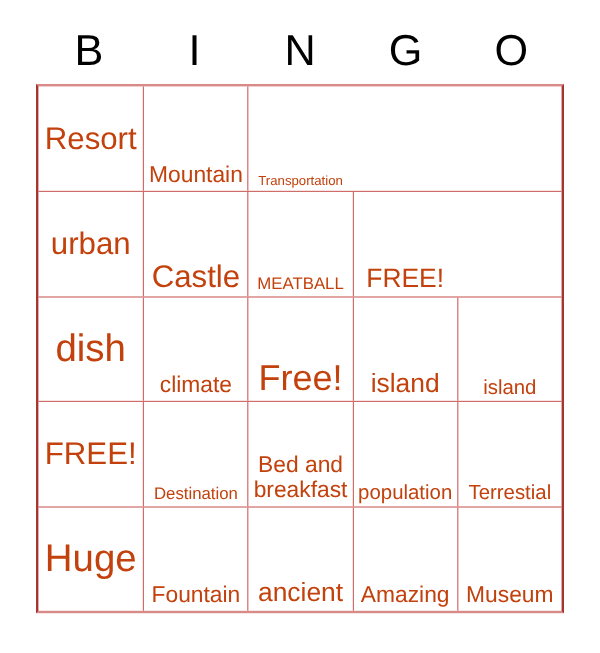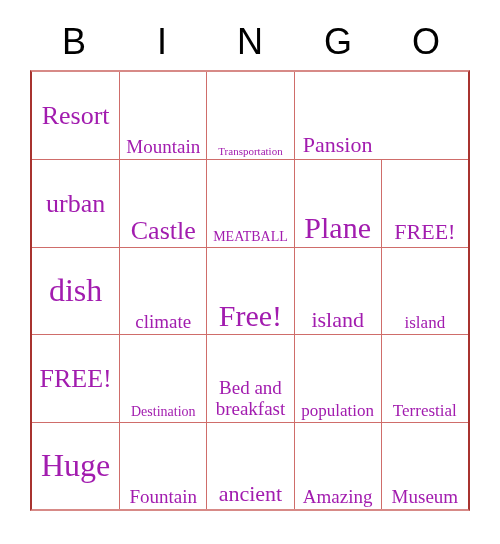--- a/index.html
+++ b/index.html
@@ -79,23 +79,22 @@
     overflow: hidden;
   }
   .cell + .cell {
     border-left: 1px solid #cf6d6a;
     align-items: flex-end;
   }
   .cell-text {
     display: block;
     width: 100%;
     line-height: 1.12;
-    color: #a21caf;
+    color: #c2410c;
     white-space: pre-line;
-    font-family: Liberation Serif, serif;
   }
 
   
   .fs-xxl .cell-text { font-size: 32px; }
   .fs-xl  .cell-text { font-size: 30px; }
   .fs-lg  .cell-text { font-size: 26px; }
   .fs-md  .cell-text { font-size: 22px; }
   .fs-sm  .cell-text { font-size: 19px; }
   .fs-xs  .cell-text { font-size: 17px; }
   .fs-xxs .cell-text { font-size: 14px; }
@@ -119,38 +118,32 @@
     <div class="grid-row">
       <div class="cell fs-lg">
           <span class="cell-text">Resort</span>
         </div>
       <div class="cell fs-sm">
           <span class="cell-text">Mountain</span>
         </div>
       <div class="cell fs-tiny">
           <span class="cell-text">Transportation</span>
         </div>
-      <div class="cell fs-md">
-          <span class="cell-text">Pansion</span>
-        </div>
     </div>
 
     <div class="grid-row">
       <div class="cell fs-lg">
           <span class="cell-text">urban</span>
         </div>
       <div class="cell fs-lg">
           <span class="cell-text">Castle</span>
         </div>
       <div class="cell fs-xxs">
           <span class="cell-text">MEATBALL</span>
         </div>
-      <div class="cell fs-xl">
-          <span class="cell-text">Plane</span>
-        </div>
       <div class="cell fs-md">
           <span class="cell-text">FREE!</span>
         </div>
     </div>
 
     <div class="grid-row">
       <div class="cell fs-xxl">
           <span class="cell-text">dish</span>
         </div>
       <div class="cell fs-sm">

